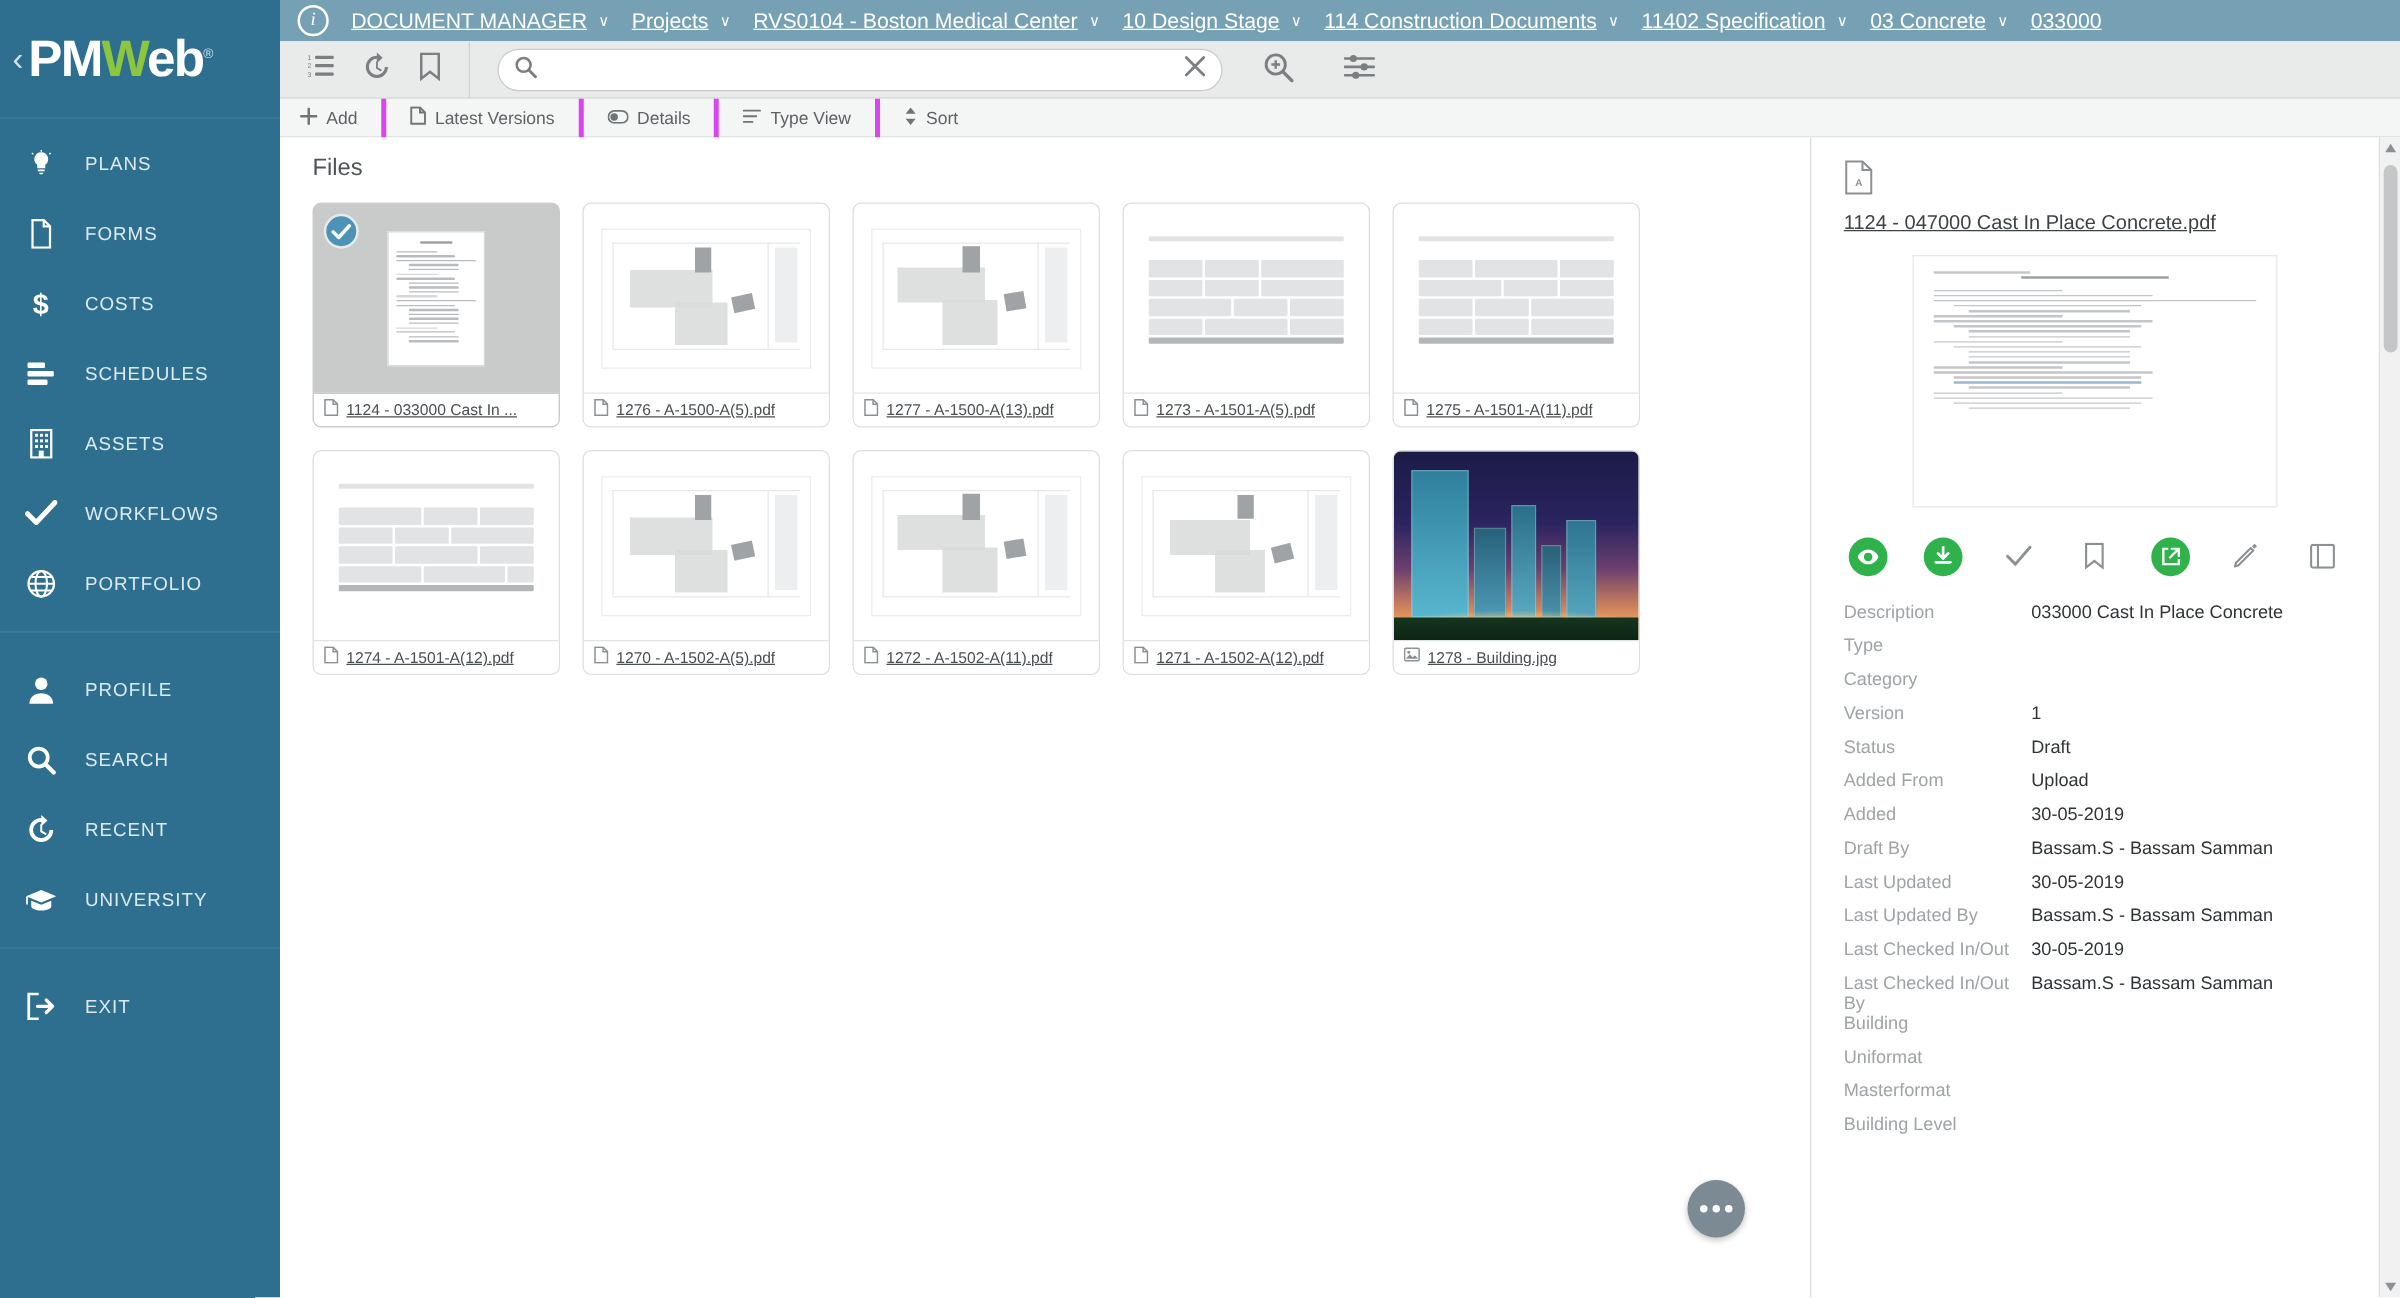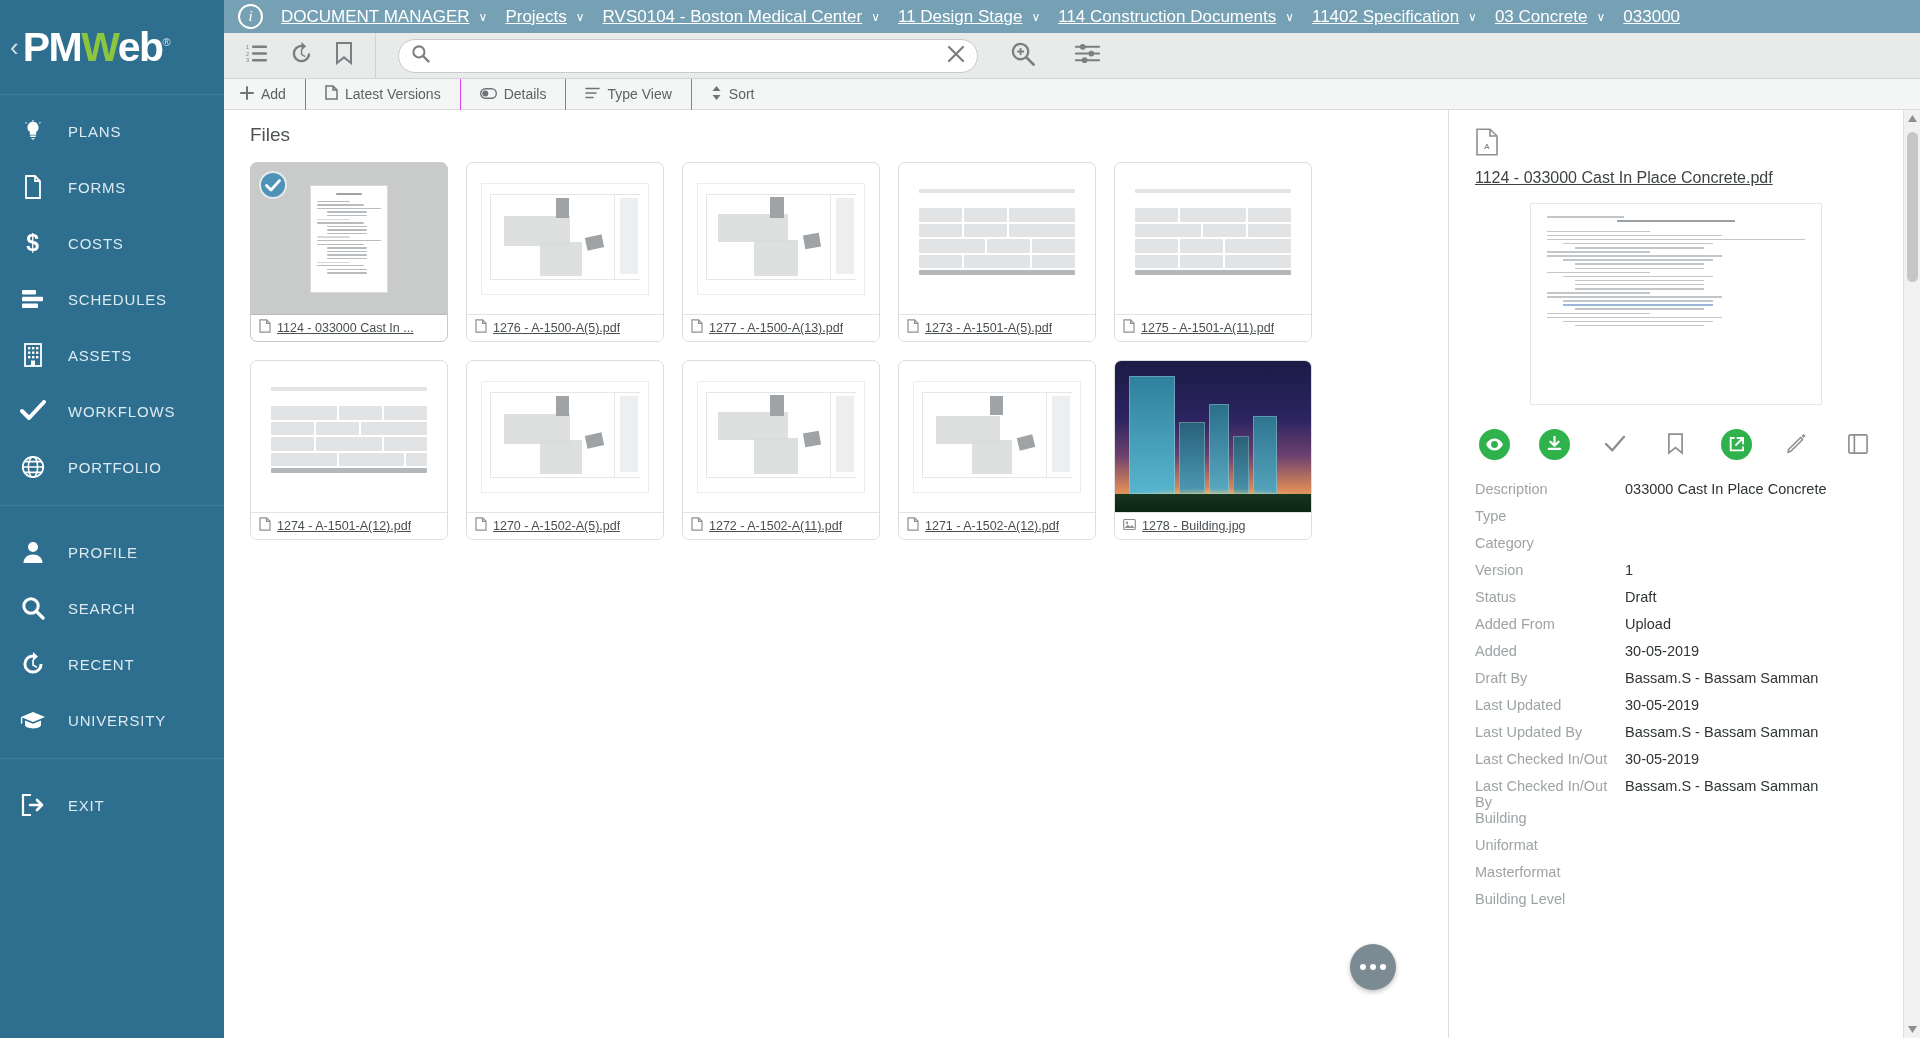--- a/index.html
+++ b/index.html
@@ -84,21 +84,21 @@
   .tb-right { display: flex; align-items: center; gap: 40px; padding-left: 32px; }
   .tb-right svg { fill: #7b7f82; cursor: pointer; }
 
   .actionbar {
     height: 31px; background: #f4f5f5; border-bottom: 1px solid #dcdddd;
     display: flex; align-items: center; flex: 0 0 31px;
     font-size: 14px; color: #5d6265;
   }
   .act {
     display: flex; align-items: center; gap: 7px; height: 31px;
-    padding: 0 19px; cursor: pointer; border-right: 1px solid #d946ef;
+    padding: 0 19px; cursor: pointer; border-right: 4px solid #d946ef;
   }
   .act:first-child { padding-left: 16px; }
   .act.nb { border-right: none; }
   .act svg { fill: #6f7477; }
 
   .body-split { flex: 1; display: flex; min-height: 0; }
 
   .files-pane {
     flex: 1; background: #ffffff; padding: 14px 0 0 26px;
     min-width: 0; overflow: hidden; position: relative;
@@ -398,21 +398,21 @@
       </span>
       <span class="crumb">
         <span class="lbl">Projects</span>
         <span class="cv">∨</span>
       </span>
       <span class="crumb">
         <span class="lbl">RVS0104 - Boston Medical Center</span>
         <span class="cv">∨</span>
       </span>
       <span class="crumb">
-        <span class="lbl">11 Design Stage</span>
+        <span class="lbl">10 Design Stage</span>
         <span class="cv">∨</span>
       </span>
       <span class="crumb">
         <span class="lbl">114 Construction Documents</span>
         <span class="cv">∨</span>
       </span>
       <span class="crumb">
         <span class="lbl">11402 Specification</span>
         <span class="cv">∨</span>
       </span>
@@ -795,21 +795,21 @@
       <div class="details">
         <div class="det-wrap">
           <div class="det-inner">
 
             <div class="det-filerow">
               <span class="picon"><svg width="24" height="28" viewBox="0 0 24 28">
                     <path d="M2 1.2h13L22 8v18.8H2z" fill="none" stroke="#8b9094" stroke-width="1.6"></path>
                     <path d="M15 1.2V8h7" fill="none" stroke="#8b9094" stroke-width="1.6"></path>
                     <text x="12" y="21" font-size="8" font-weight="bold" text-anchor="middle" fill="#8b9094" font-family="Liberation Sans">A</text>
                   </svg></span>
-              <span class="det-fname">1124 - 033000 Cast In Place Concrete.pdf</span>
+              <span class="det-fname">1124 - 047000 Cast In Place Concrete.pdf</span>
             </div>
 
             <div class="det-preview">
               <i class="s" style="width:30%"></i>
               <i class="t"></i>
               <i class="s"></i>
                 <i class="m"></i>
                 <i></i>
                 <i class="in"></i>
                 <i class="in2"></i>

